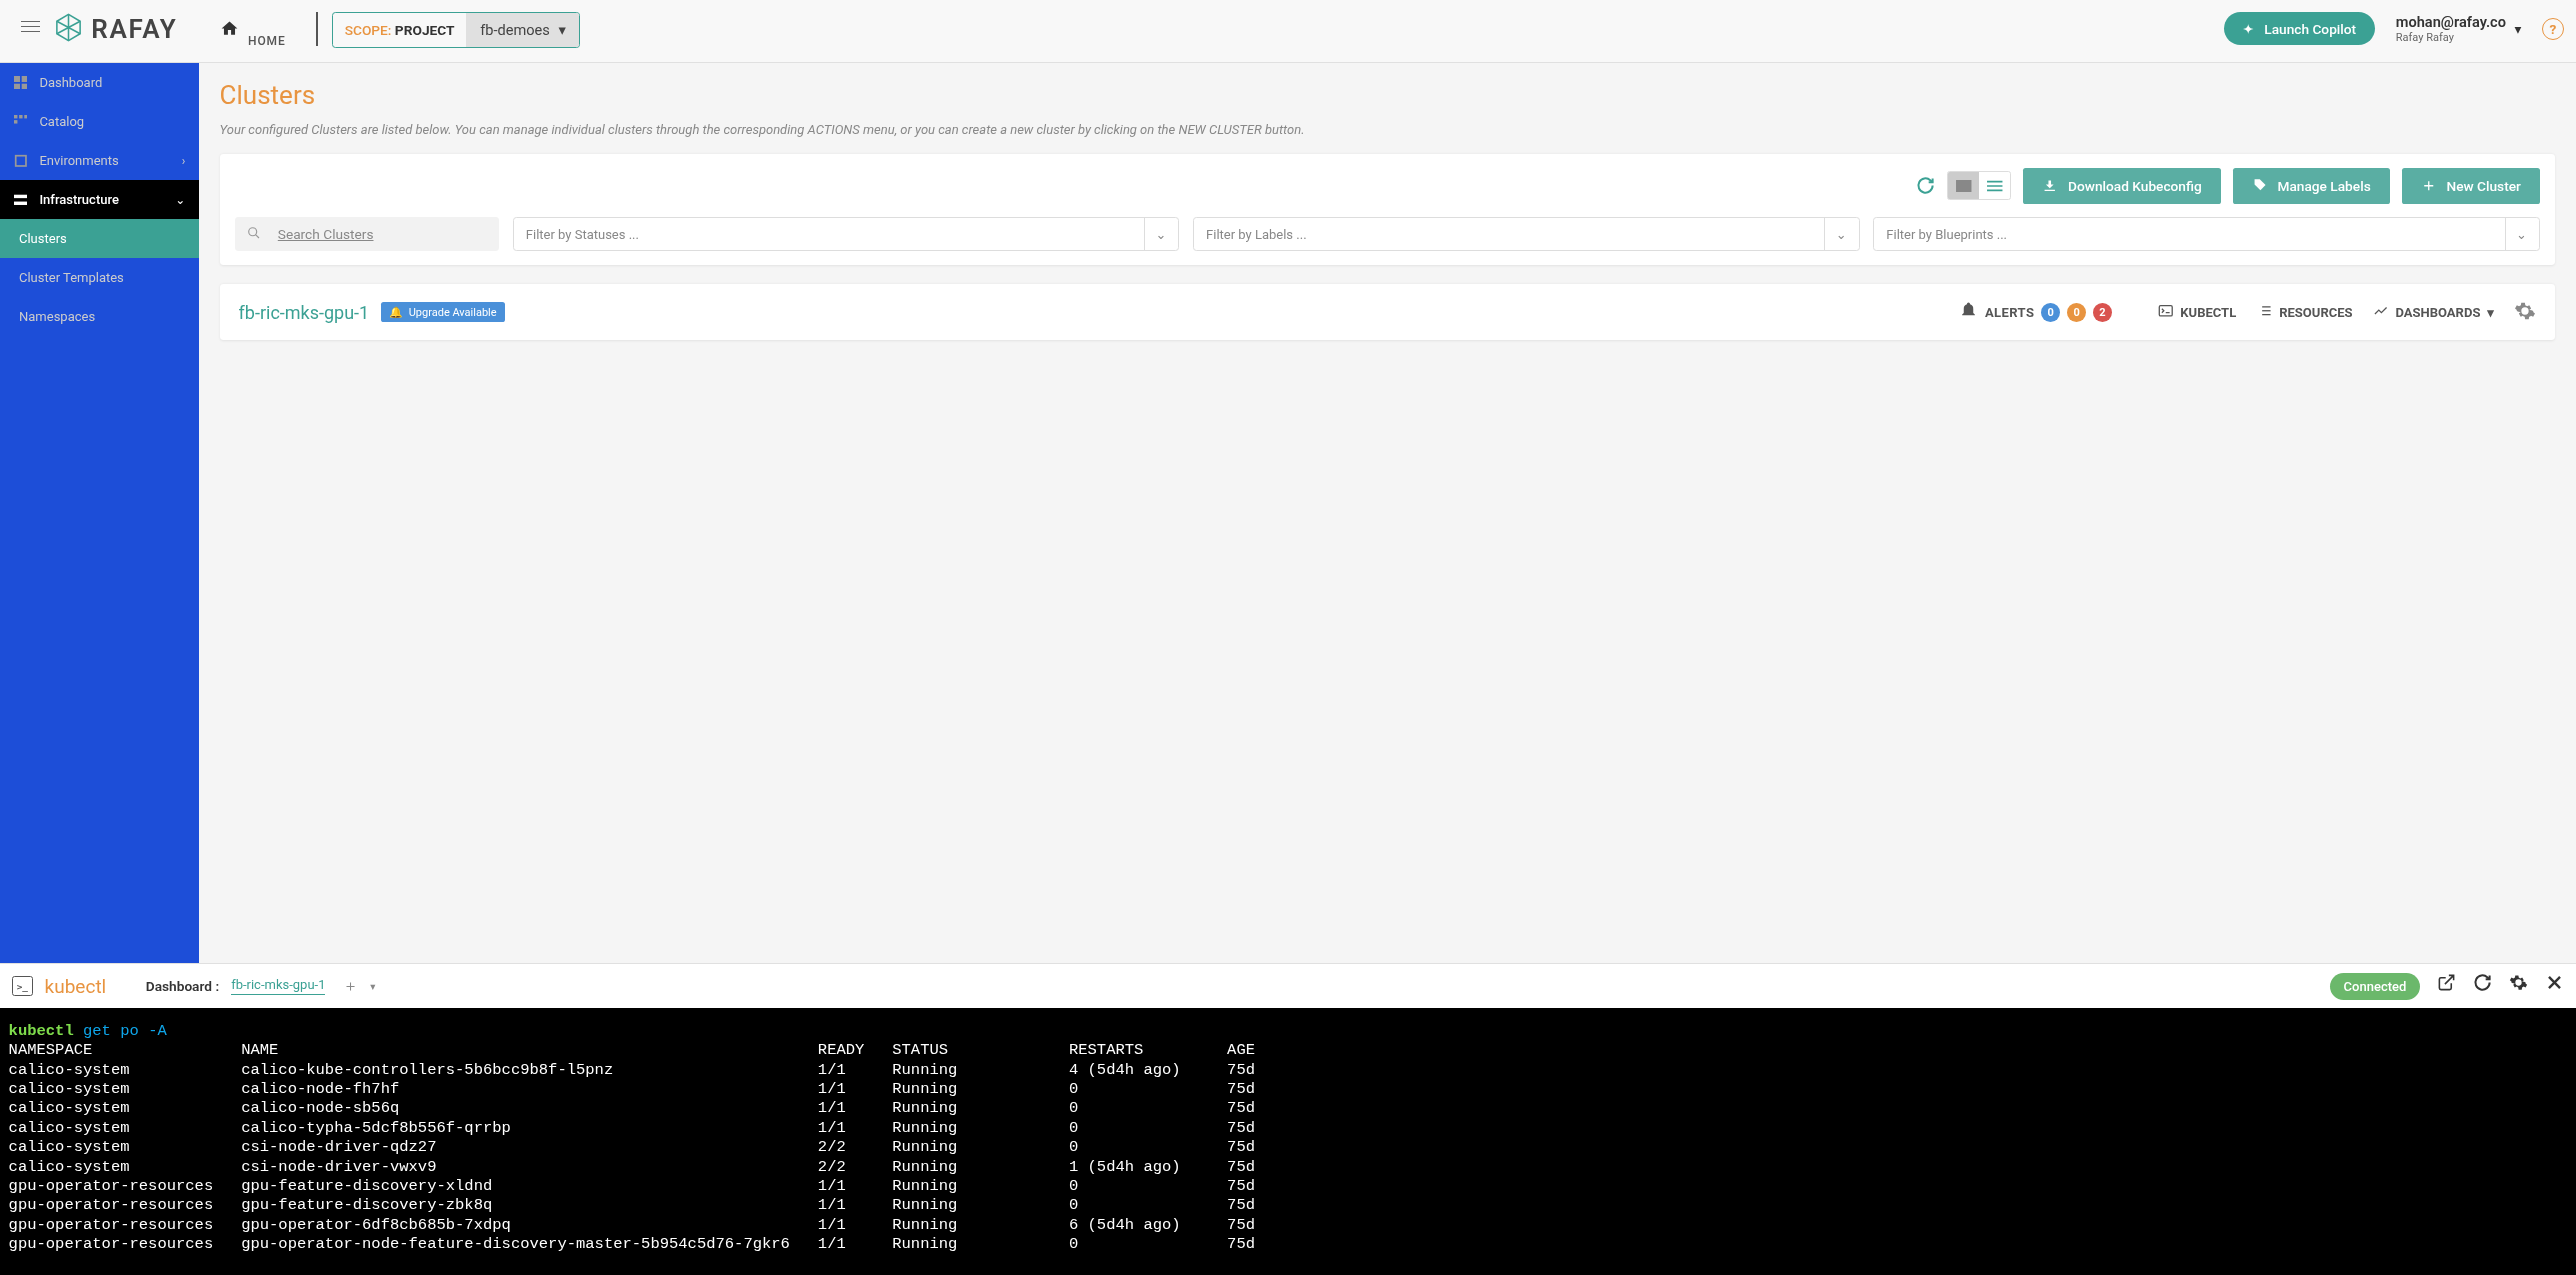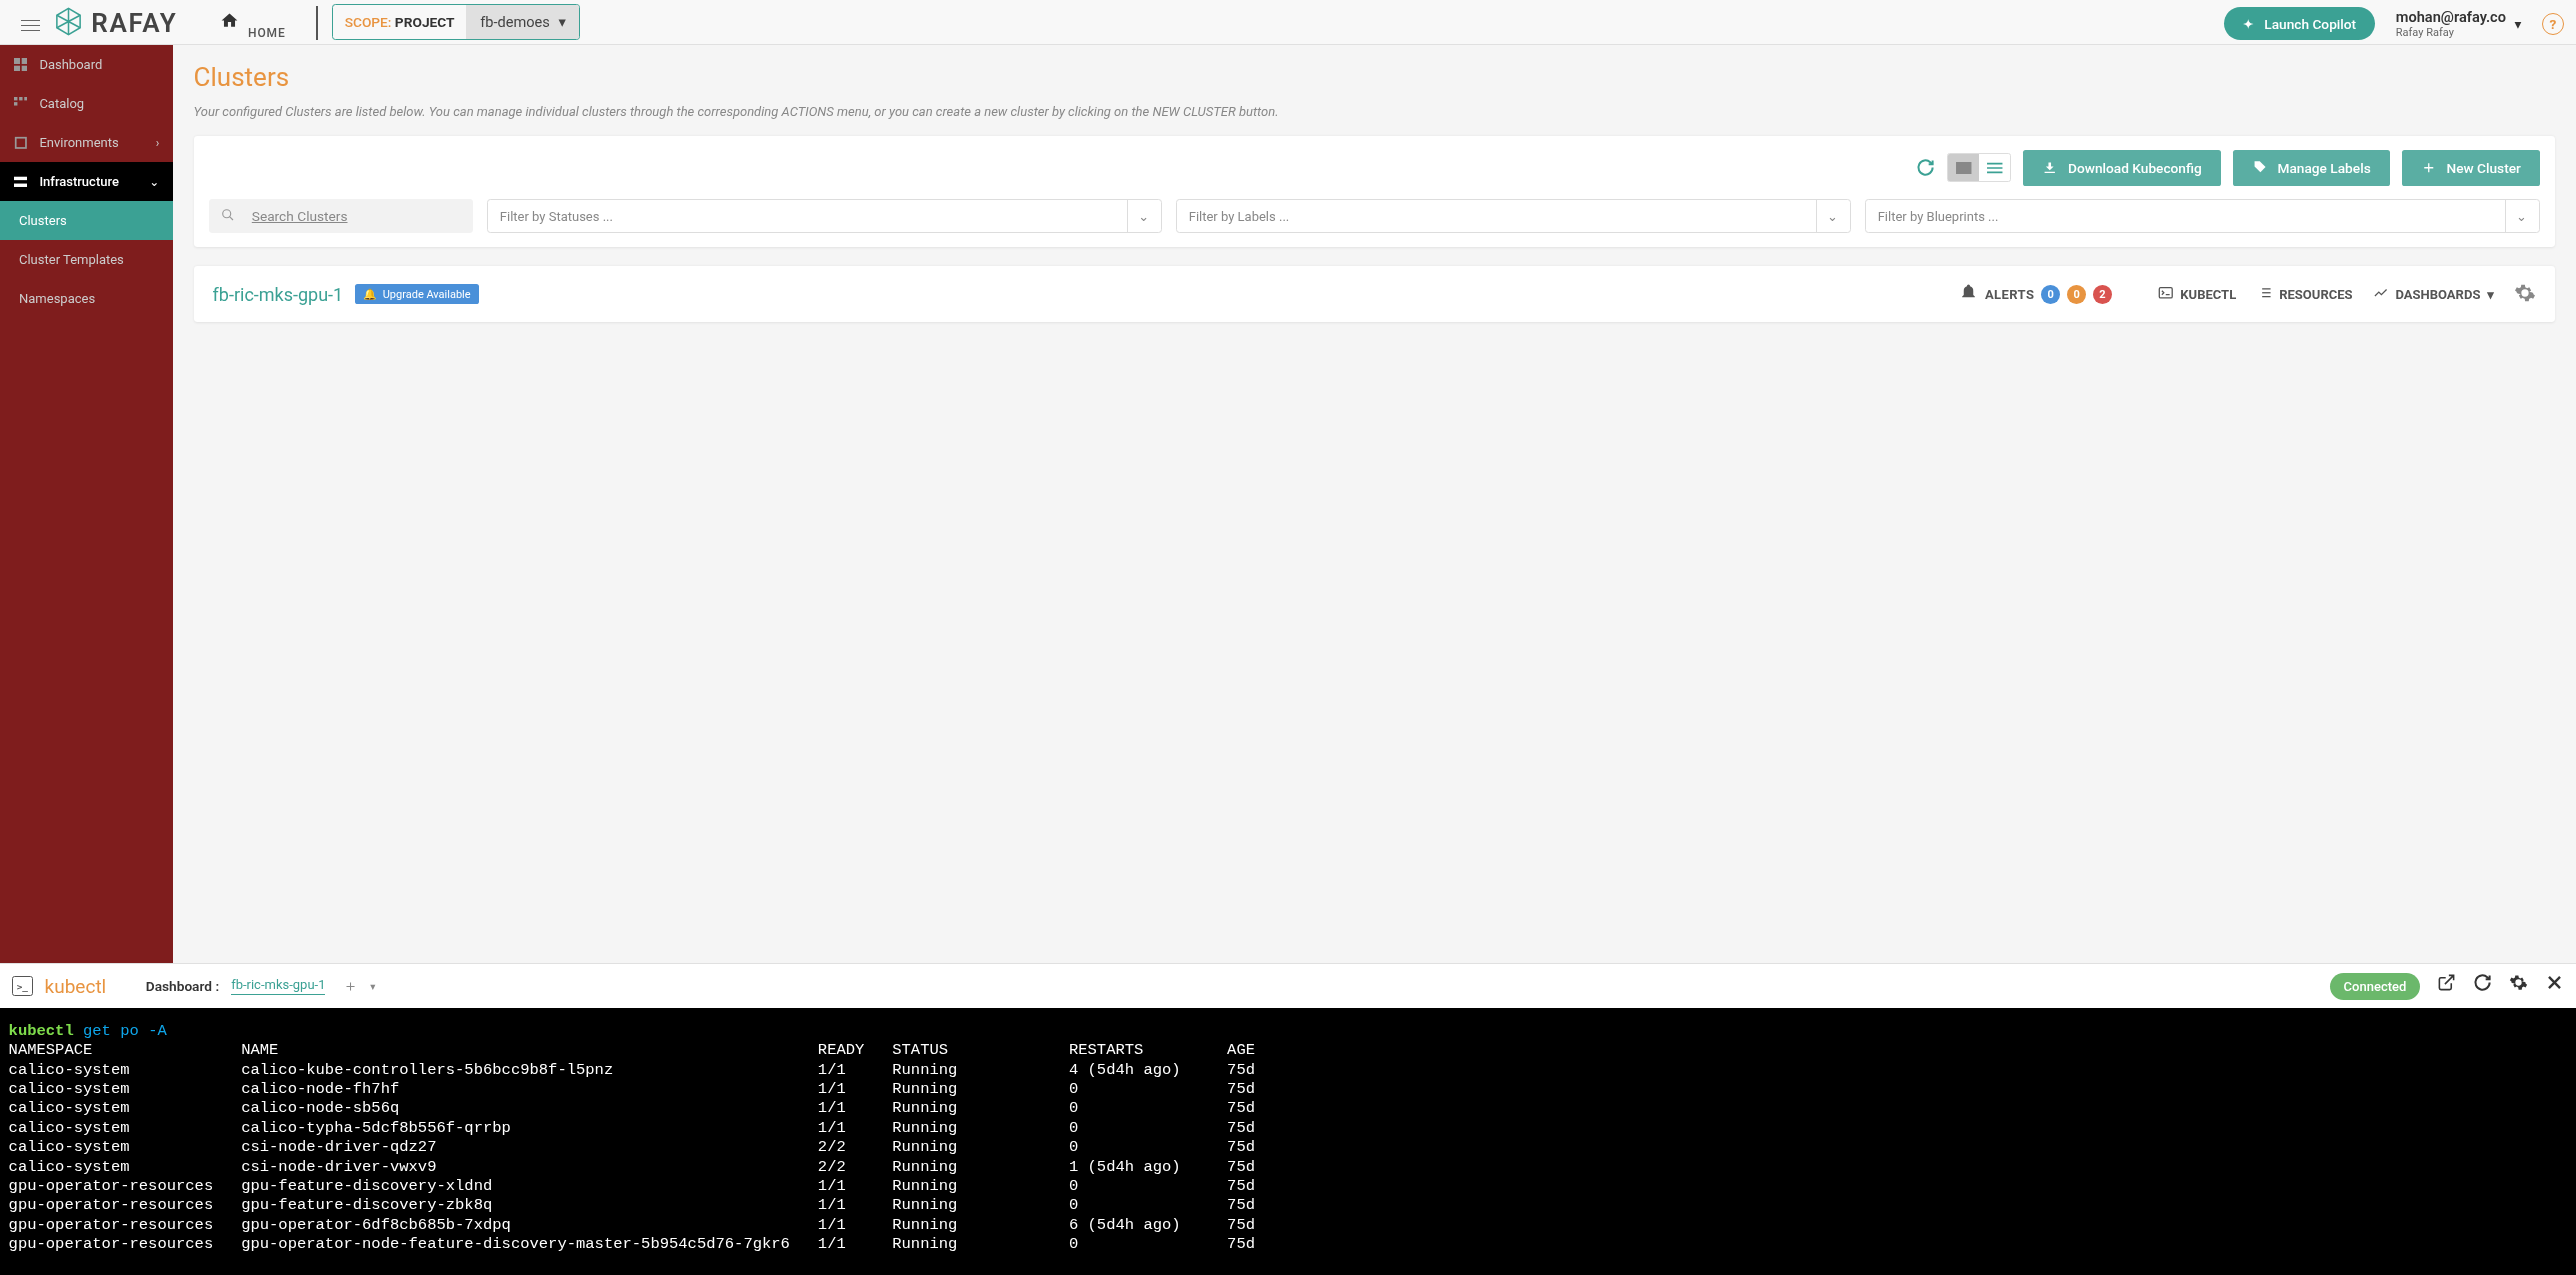--- a/index.html
+++ b/index.html
@@ -1,19 +1,19 @@
 <!DOCTYPE html>
 <html style="font-size:13.7px"><head>
   <meta charset="utf-8">
   <style>
     * { margin: 0; padding: 0; box-sizing: border-box; }
     body { font-family: -apple-system, BlinkMacSystemFont, "Segoe UI", Roboto, sans-serif; background: #f5f5f5; color: #333; overflow: hidden; }
     
     
-    .header { display: flex; align-items: flex-end; background: #f8f8f8; height: 45px; border-bottom: 0.9px solid #e0e0e0; padding: 4px 12px; }
+    .header { display: flex; align-items: flex-start; background: #f8f8f8; height: 63px; border-bottom: 0.9px solid #e0e0e0; padding: 12px 12px; }
     .menu-btn { display: flex; flex-direction: column; gap: 3.4px; padding: 8.6px; cursor: pointer; }
     .menu-line { width: 19px; height: 1.7px; background: #666; }
     .logo-area { display: flex; align-items: center; gap: 6.9px; margin-left: 5.2px; }
     .logo-icon svg { width: 31px; height: 31px; }
     .logo-text { font-size: 26px; font-weight: 600; letter-spacing: 1.7px; color: #444; }
     .home-area { display: flex; align-items: center; gap: 8.6px; margin-left: 26px; padding: 0 17px; }
     .home-icon svg { width: 19px; height: 19px; }
     .home-label { font-size: 12px; font-weight: 500; color: #555; letter-spacing: 0.9px; margin-top: 22px; }
     .vdiv { width: 1.7px; height: 34px; background: #555; margin: 0 13.7px; }
     .scope-box { display: flex; align-items: center; border: 1.7px solid #3ba194; border-radius: 3.4px; height: 36px; overflow: hidden; }
@@ -24,21 +24,21 @@
     .header-right { margin-left: auto; display: flex; align-items: center; gap: 20.6px; }
     .copilot-btn { display: flex; align-items: center; gap: 10.3px; background: #3ba194; color: #fff; border-radius: 19px; height: 33px; padding: 0 19px; font-size: 13.7px; font-weight: 500; cursor: pointer; }
     .user-block { display: flex; align-items: center; gap: 8.6px; }
     .user-col { display: flex; flex-direction: column; }
     .user-email { font-size: 14.6px; font-weight: 600; color: #333; }
     .user-sub { font-size: 11px; color: #666; }
     .help-icon { width: 22px; height: 22px; border: 1.7px solid #e89440; border-radius: 50%; color: #e89440; font-weight: 700; display: flex; align-items: center; justify-content: center; font-size: 13.7px; }
     
     
     .body-row { display: flex; height: calc(100vh - 63px); }
-    .sidebar { width: 173px; background: #7f1d1d; display: flex; flex-direction: column; }
+    .sidebar { width: 199px; background: #1d4ed8; display: flex; flex-direction: column; }
     .nav-item { display: flex; align-items: center; gap: 12px; padding: 12px 13.7px; color: #ccc; font-size: 13px; cursor: pointer; }
     .nav-item.expanded { background: #000; color: #fff; font-weight: 500; }
     .nav-item .chev { margin-left: auto; font-size: 12px; }
     .nav-sub { padding: 12px 13.7px 12px 19px; color: #ccc; font-size: 13px; cursor: pointer; }
     .nav-sub.active { background: #3ba194; color: #fff; }
     .nav-icon { width: 13.7px; height: 13.7px; display: inline-flex; }
     
     
     .main { flex: 1; background: #f5f5f5; padding: 17px 20.6px; overflow: auto; position: relative; }
     .page-title { font-size: 26px; color: #e89440; font-weight: 400; margin-bottom: 12px; }

